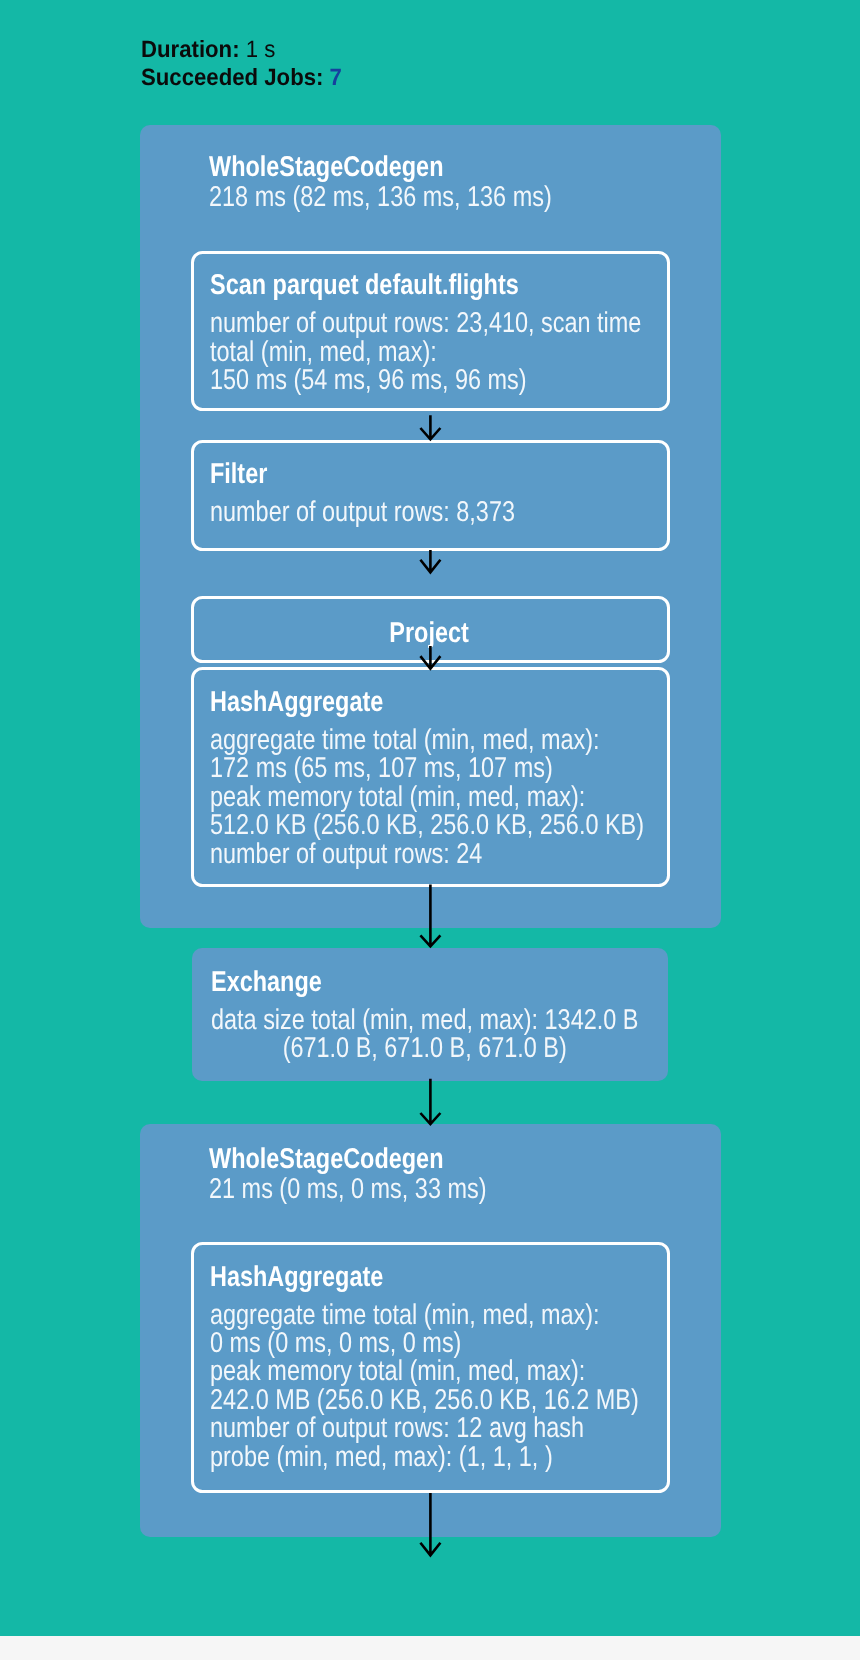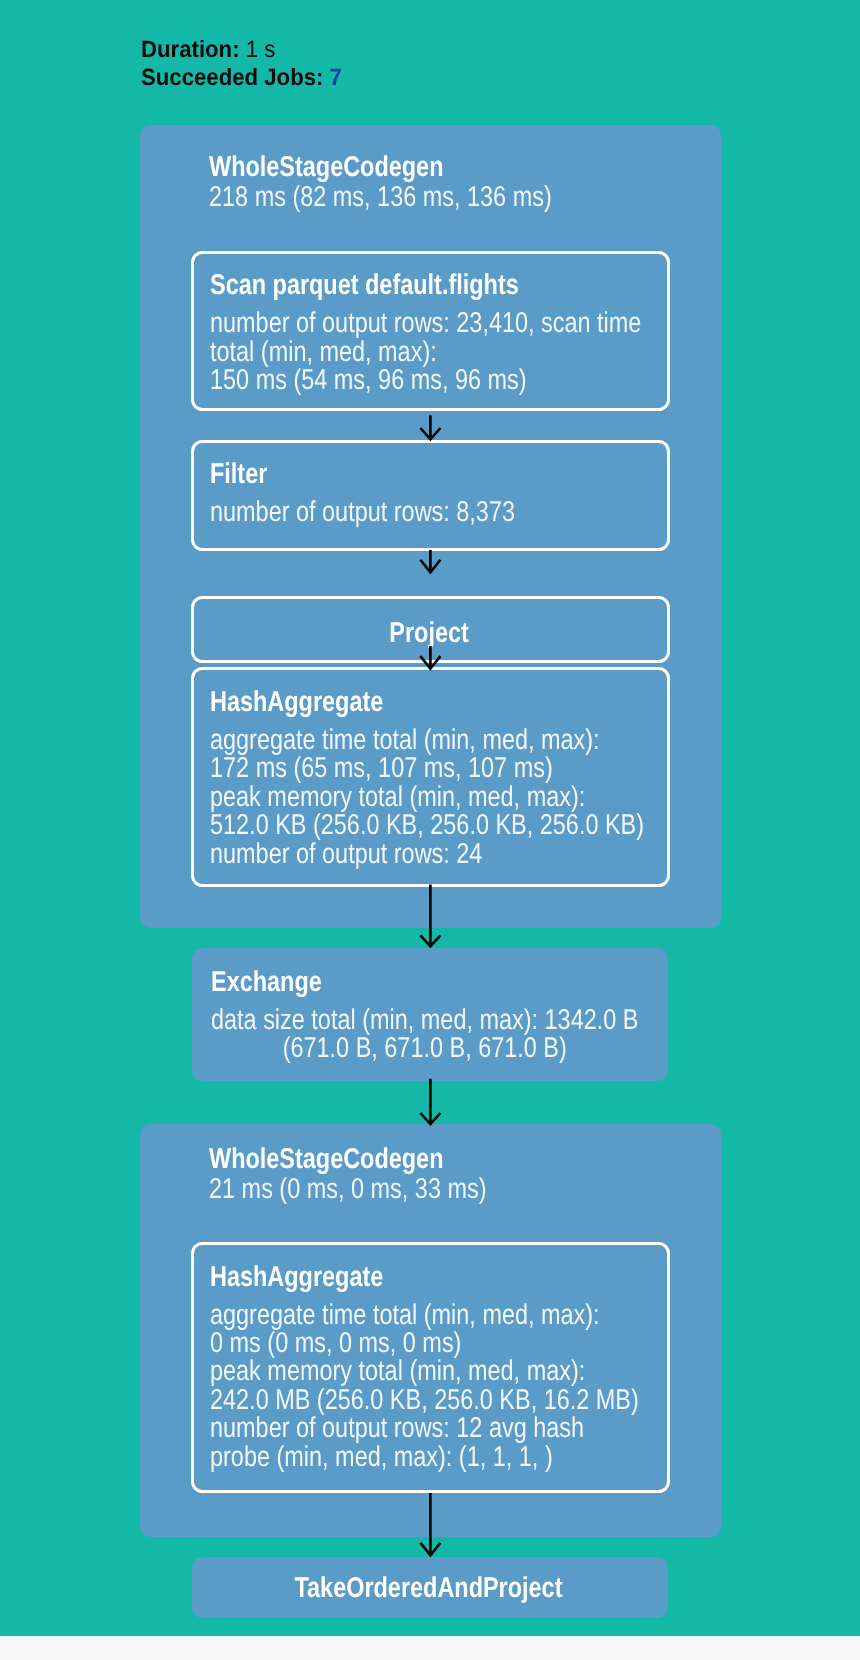--- a/index.html
+++ b/index.html
@@ -91,23 +91,20 @@
   <div class="node" style="left:191.3px; top:1242px; width:478.6px; height:251px;">
     <div class="txt title" style="left:15.5px; top:17.6px;">HashAggregate</div>
     <div class="txt metric" style="left:15.5px; top:55.5px;">aggregate time total (min, med, max):
 0 ms (0 ms, 0 ms, 0 ms)
 peak memory total (min, med, max):
 242.0 MB (256.0 KB, 256.0 KB, 16.2 MB)
 number of output rows: 12 avg hash
 probe (min, med, max): (1, 1, 1, )</div>
   </div>
 
-  <div class="plain" style="left:192.3px; top:1556.8px; width:475.4px; height:60.8px;">
-    <div class="txt title center" style="top:17px;">TakeOrderedAndProject</div>
-  </div>
 
   <svg class="arrow" style="left:418px; top:414px; width:25px; height:30px;" viewBox="0 0 25 30">
     <path d="M12.4 1.3 L12.4 25.3 M2.4 14.0 L12.4 25.4 L22.4 14.0" fill="none" stroke="#000" stroke-width="2.6" stroke-linecap="butt" stroke-linejoin="miter"></path>
   </svg>
 
   <svg class="arrow" style="left:418px; top:549px; width:25px; height:30px;" viewBox="0 0 25 30">
     <path d="M12.4 1.0 L12.4 23.3 M2.4 10.8 L12.4 23.4 L22.4 10.8" fill="none" stroke="#000" stroke-width="2.6" stroke-linecap="butt" stroke-linejoin="miter"></path>
   </svg>
 
   <svg class="arrow" style="left:418px; top:645px; width:25px; height:30px;" viewBox="0 0 25 30">

